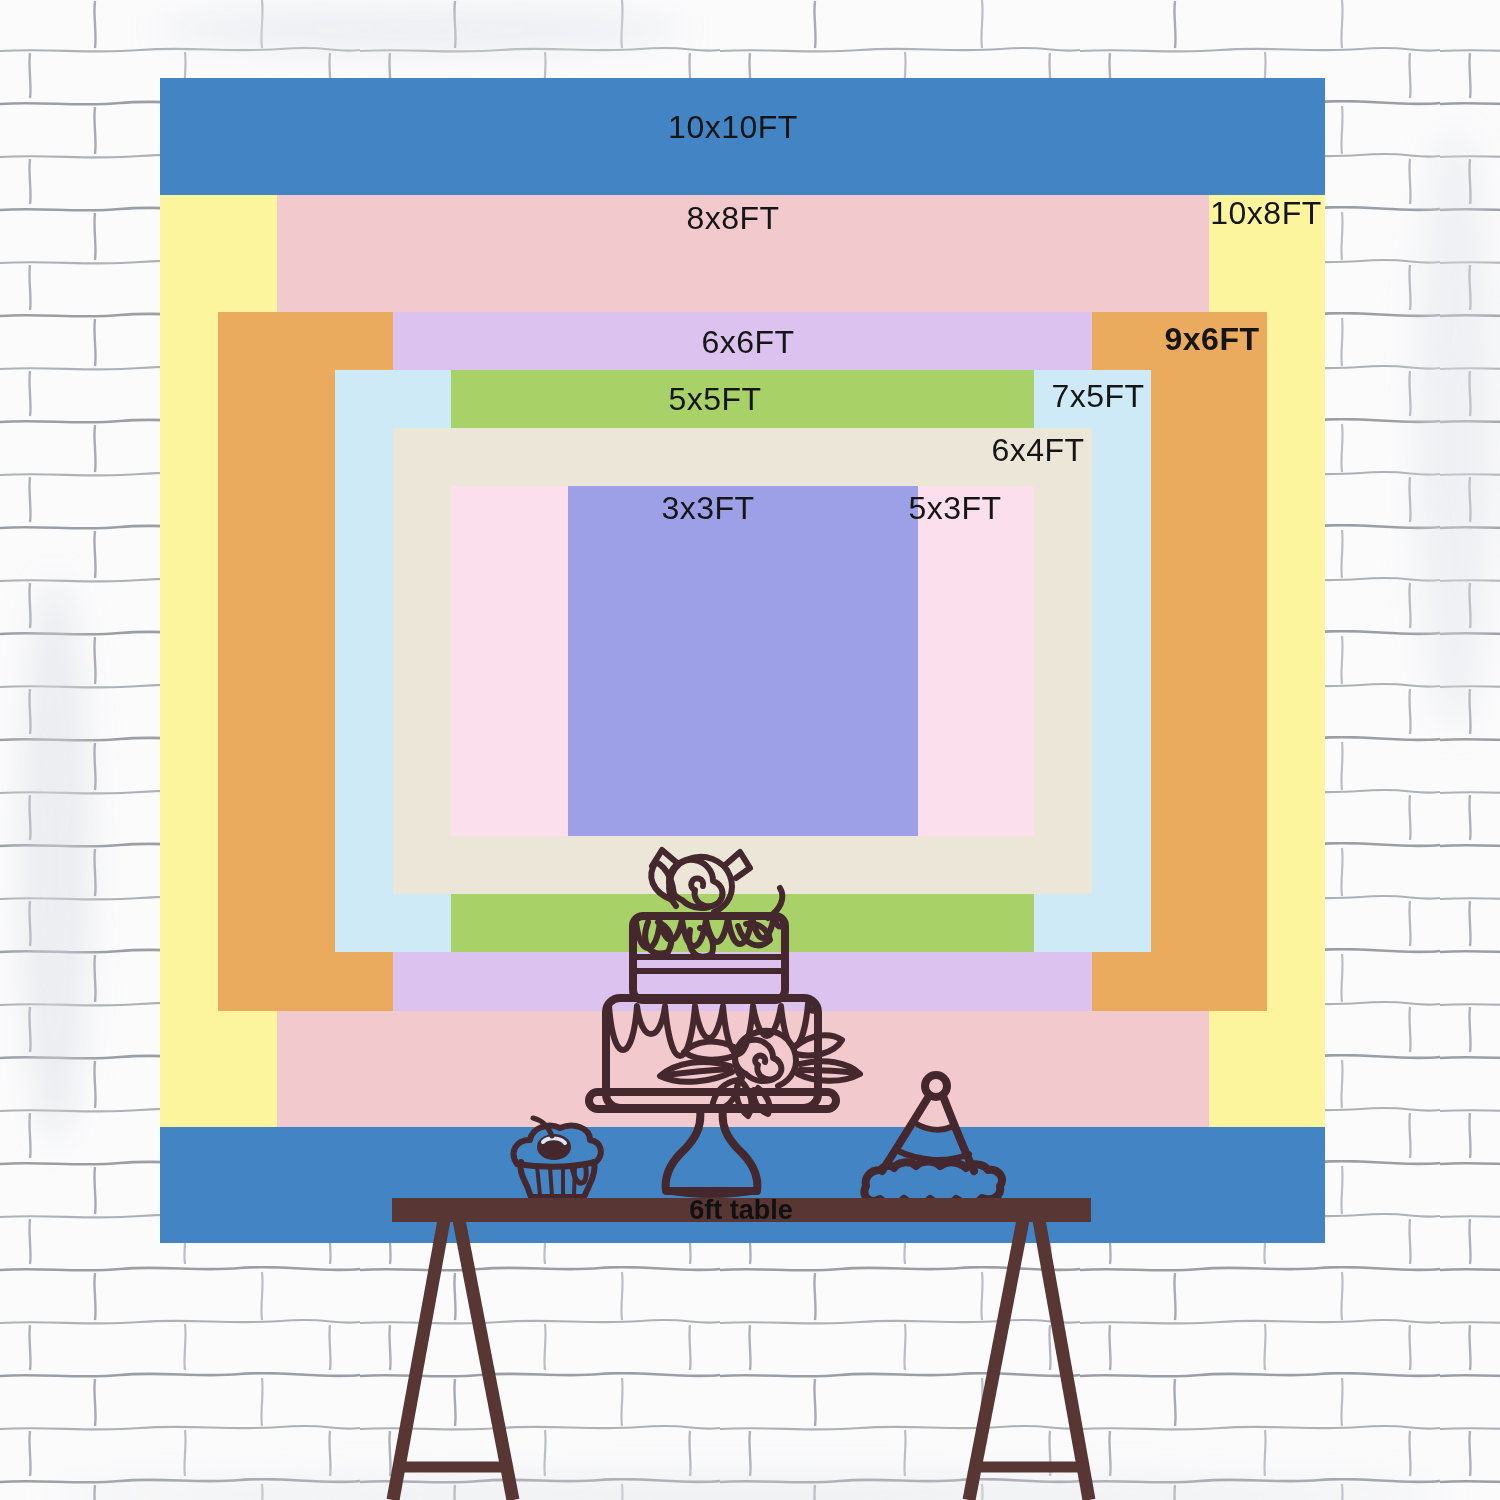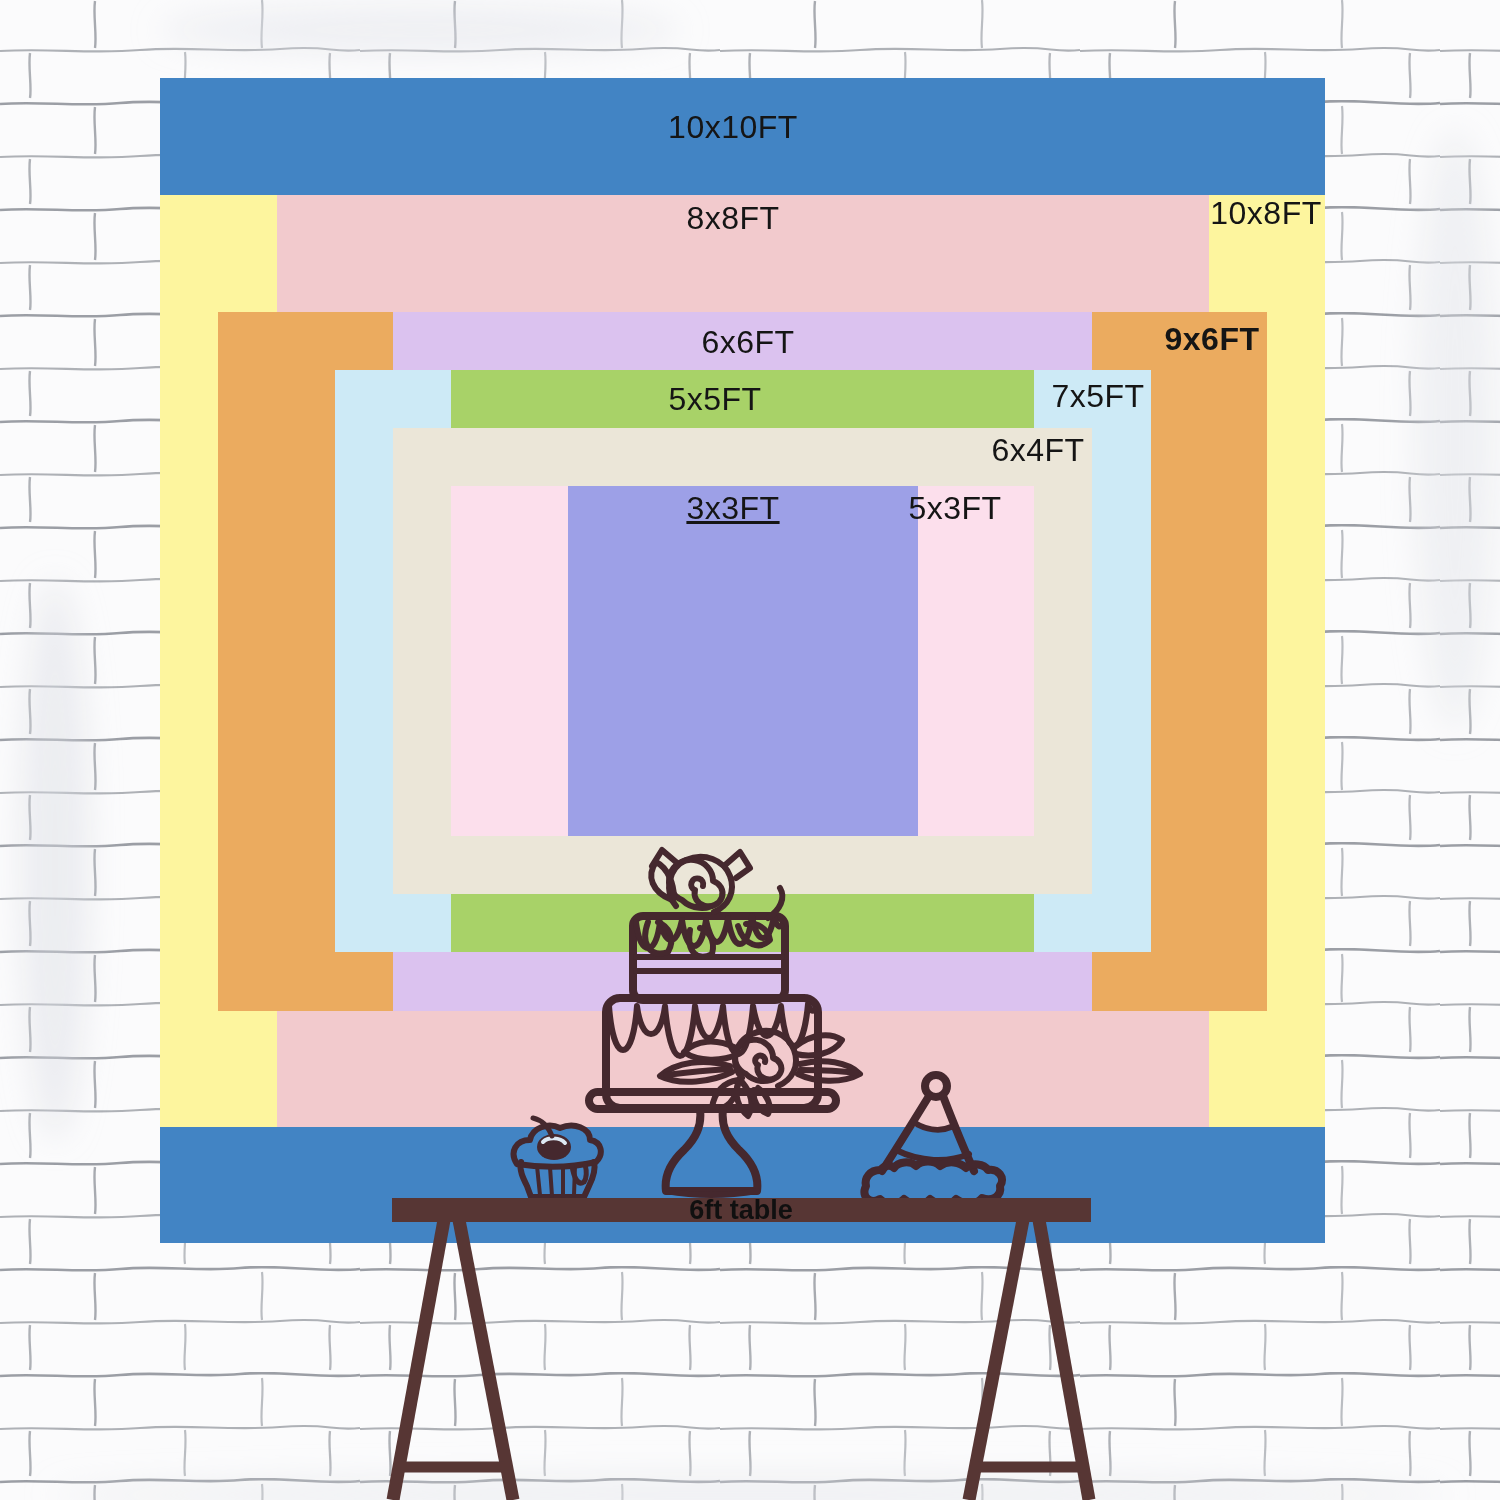--- a/index.html
+++ b/index.html
@@ -72,21 +72,21 @@
   <div id="labels">
       <div class="size-label" style="left: 733px; top: 127px;">10x10FT</div>
       <div class="size-label" style="left: 1266px; top: 213px;">10x8FT</div>
       <div class="size-label" style="left: 733px; top: 218px; text-align: right;">8x8FT</div>
       <div class="size-label" style="left: 1212px; top: 339px; font-weight: bold;">9x6FT</div>
       <div class="size-label" style="left: 748px; top: 342px;">6x6FT</div>
       <div class="size-label" style="left: 1098px; top: 396px;">7x5FT</div>
       <div class="size-label" style="left: 715px; top: 399px;">5x5FT</div>
       <div class="size-label" style="left: 1038px; top: 450px; text-align: center;">6x4FT</div>
       <div class="size-label" style="left: 955px; top: 508px;">5x3FT</div>
-      <div class="size-label" style="left: 733px; top: 508px; text-decoration: underline;">3x3FT</div>
+      <div class="size-label" style="left: 708px; top: 508px;">3x3FT</div>
     </div>
 
   <svg id="art" viewBox="0 0 1500 1500" xmlns="http://www.w3.org/2000/svg">
 
     <g>
 
       <rect class="art-stroke" x="633" y="916" width="152" height="84" rx="10"></rect>
       <path class="art-stroke art-thin" d="M636,922 C638,938 642,948 648,948 C654,948 658,938 660,922
         C662,930 666,940 671,940 C676,940 680,930 682,920
         C684,934 688,946 694,946 C700,946 704,934 706,920

